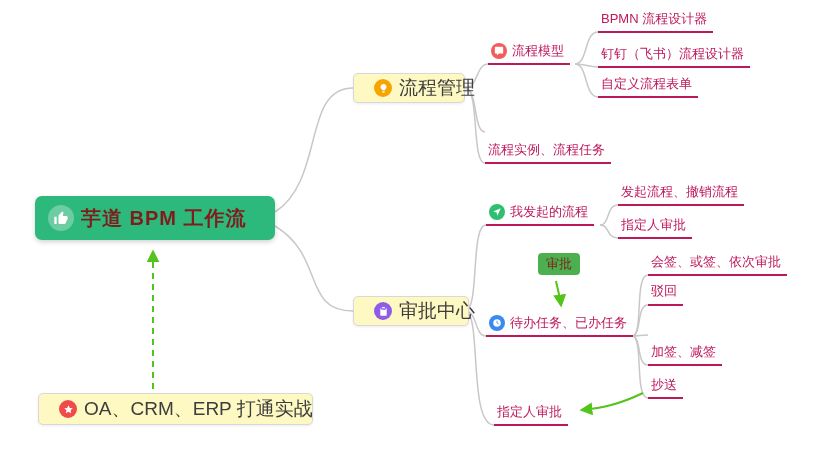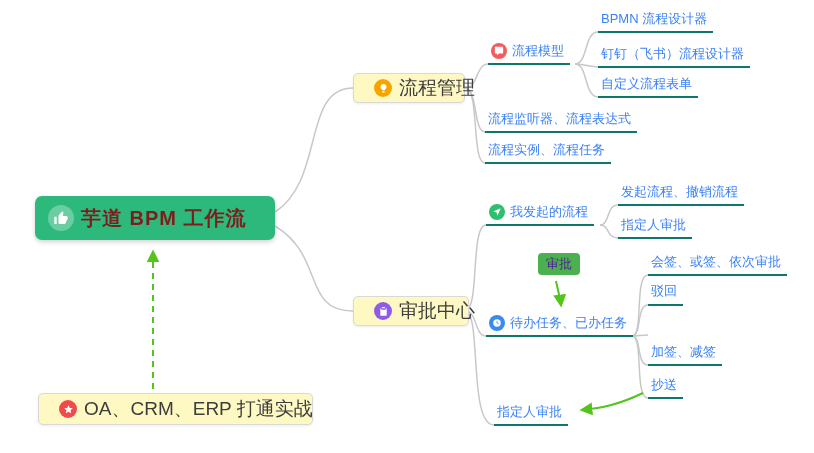--- a/index.html
+++ b/index.html
@@ -10,22 +10,22 @@
   .root-node{left:35px;top:196px;width:240px;height:44px;background:#2db87c;border-radius:7px;padding:0 13px;box-shadow:0 2px 5px rgba(0,0,0,.18);}
   .root-node .label{color:#7f1d1d;font-size:20px;font-weight:bold;letter-spacing:1px;white-space:nowrap;}
   .box-node{background:#fef9c3;border:1px solid #d8d8d8;border-radius:5px;height:30px;padding:0 20px;box-shadow:0 1px 3px rgba(0,0,0,.08);font-size:19px;color:#3d3d3d;white-space:nowrap;}
   .icon-circle{display:inline-flex;align-items:center;justify-content:center;border-radius:50%;flex:0 0 auto;}
   .icon-26{width:26px;height:26px;background:rgba(255,255,255,.3);}
   .icon-26 svg{width:16px;height:16px;}
   .icon-18{width:18px;height:18px;}
   .icon-18 svg{width:11px;height:11px;}
   .icon-16{width:16px;height:16px;}
   .icon-16 svg{width:10px;height:10px;}
-  .leaf{position:absolute;z-index:2;display:flex;align-items:flex-start;gap:5px;font-size:13px;color:#3b82f6;line-height:16px;padding:0 6px 4px 3px;border-bottom:2px solid #0f766e;white-space:nowrap;}
-  .badge{position:absolute;z-index:3;background:#4cb050;color:#4c1d95;font-size:13px;line-height:16px;padding:3px 8px;border-radius:4px;white-space:nowrap;}
+  .leaf{position:absolute;z-index:2;display:flex;align-items:flex-start;gap:5px;font-size:13px;color:#be185d;line-height:16px;padding:0 6px 4px 3px;border-bottom:2px solid #be185d;white-space:nowrap;}
+  .badge{position:absolute;z-index:3;background:#4cb050;color:#7f1d1d;font-size:13px;line-height:16px;padding:3px 8px;border-radius:4px;white-space:nowrap;}
 </style>
 </head>
 <body>
 
 <div class="canvas">
 
   <svg class="edges" width="814" height="453" viewBox="0 0 814 453">
     <defs>
       <marker id="arrow-green" viewBox="0 0 10 10" refX="8" refY="5" markerWidth="6.5" markerHeight="6.5" orient="auto">
         <path d="M0,0 L10,5 L0,10 z" fill="#52c41a"></path>
@@ -106,23 +106,20 @@
   <div class="leaf" style="left:598px;top:11px;">
     <span>BPMN 流程设计器</span>
   </div>
   <div class="leaf" style="left:598px;top:46px;">
     <span>钉钉（飞书）流程设计器</span>
   </div>
   <div class="leaf" style="left:598px;top:76px;">
     <span>自定义流程表单</span>
   </div>
 
-  <div class="leaf" style="left:485px;top:111px;">
-    <span>流程监听器、流程表达式</span>
-  </div>
   <div class="leaf" style="left:485px;top:142px;">
     <span>流程实例、流程任务</span>
   </div>
 
   <div class="leaf" style="left:486px;top:204px;">
     <span class="icon-circle icon-16" style="background:#2fbf71;">
       <svg viewBox="0 0 24 24">
           <path fill="#ffffff" d="M3 11l18-8-8 18-2-8-8-2z"></path>
         </svg>
     </span>

